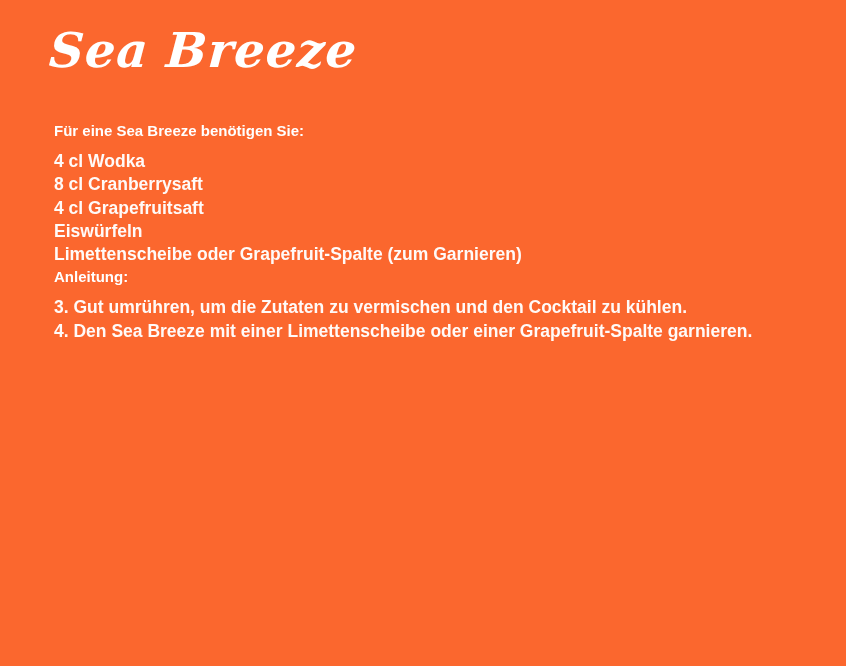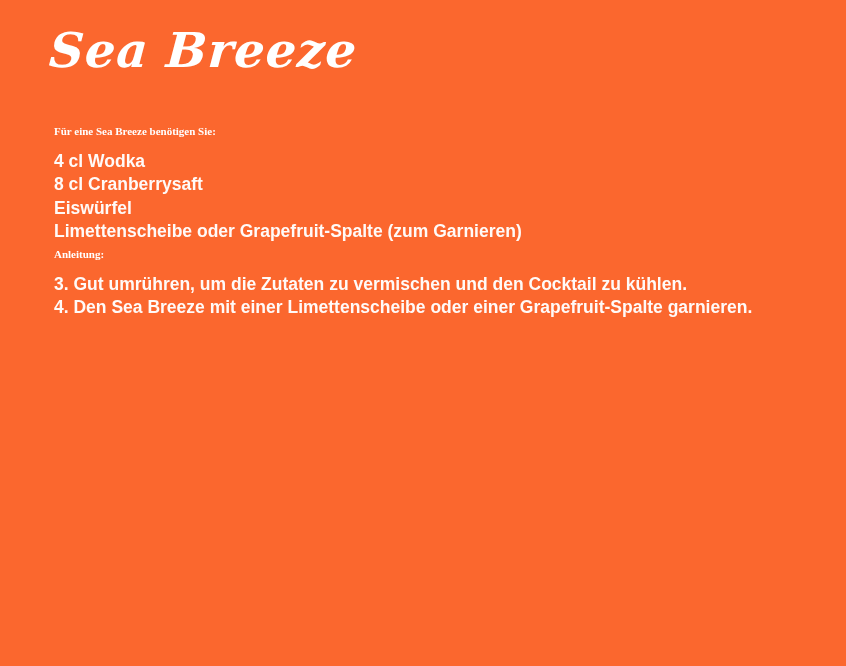--- a/index.html
+++ b/index.html
@@ -35,25 +35,24 @@
     transform-origin: left bottom;
   }
   .content {
     padding-left: 9px; 
   }
   .ingredients-section {
     margin-top: 34px;
   }
   .section-heading {
     margin: 0 0 8px 0;
-    font-size: 11px;
+    font-size: 15px;
     line-height: 22px;
     font-weight: 700;
     color: #FFFFFF;
-    font-family: Liberation Serif, serif;
   }
   .text-line {
     font-size: 17.5px;
     line-height: 23.3px;
     font-weight: 700;
     color: rgba(255,255,255,0.97);
   }
   .instructions-section {
   }
 </style>
@@ -63,21 +62,22 @@
 <div class="page">
 
   <h1 class="title">Sea Breeze</h1>
 
   <div class="content">
 
     <section class="ingredients-section">
       <h2 class="section-heading">Für eine Sea Breeze benötigen Sie:</h2>
       <div class="text-line">4 cl Wodka</div>
       <div class="text-line">8 cl Cranberrysaft</div>
-      <div class="text-line">Eiswürfel</div>
+      <div class="text-line">4 cl Grapefruitsaft</div>
+      <div class="text-line">Eiswürfeln</div>
       <div class="text-line">Limettenscheibe oder Grapefruit-Spalte (zum Garnieren)</div>
     </section>
 
     <section class="instructions-section">
       <h2 class="section-heading">Anleitung:</h2>
       <div class="text-line">3. Gut umrühren, um die Zutaten zu vermischen und den Cocktail zu kühlen.</div>
       <div class="text-line">4. Den Sea Breeze mit einer Limettenscheibe oder einer Grapefruit-Spalte garnieren.</div>
     </section>
 
   </div>

